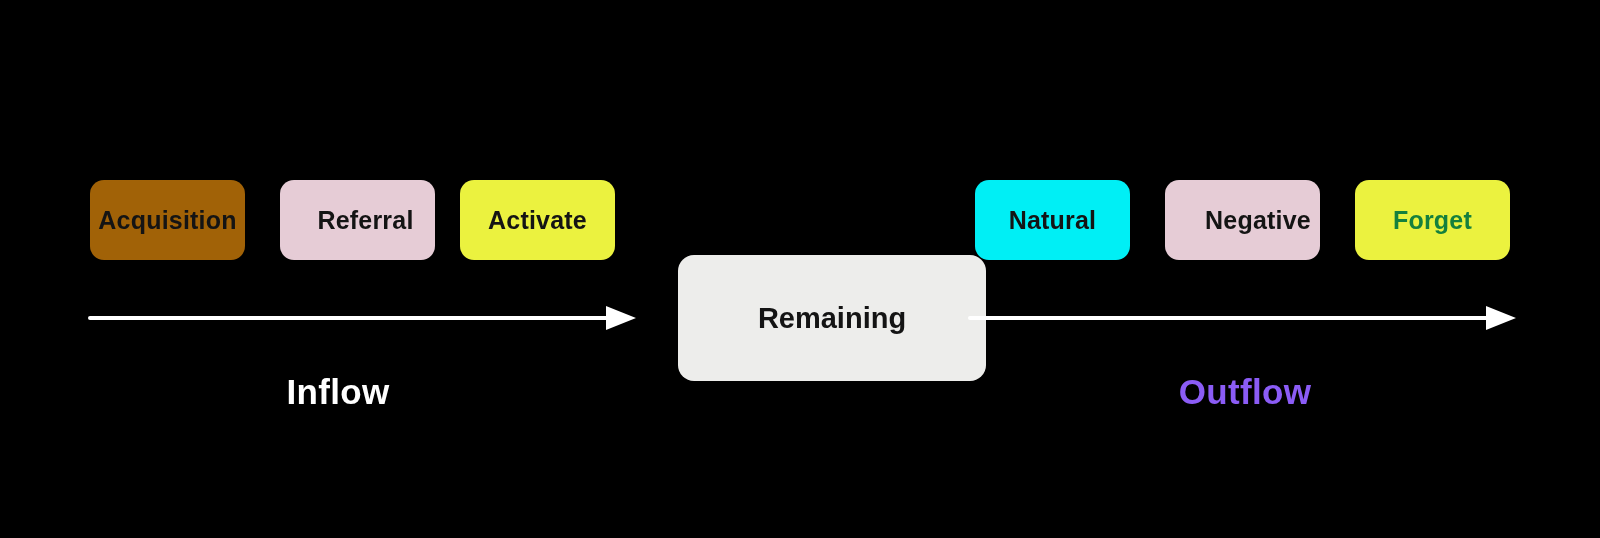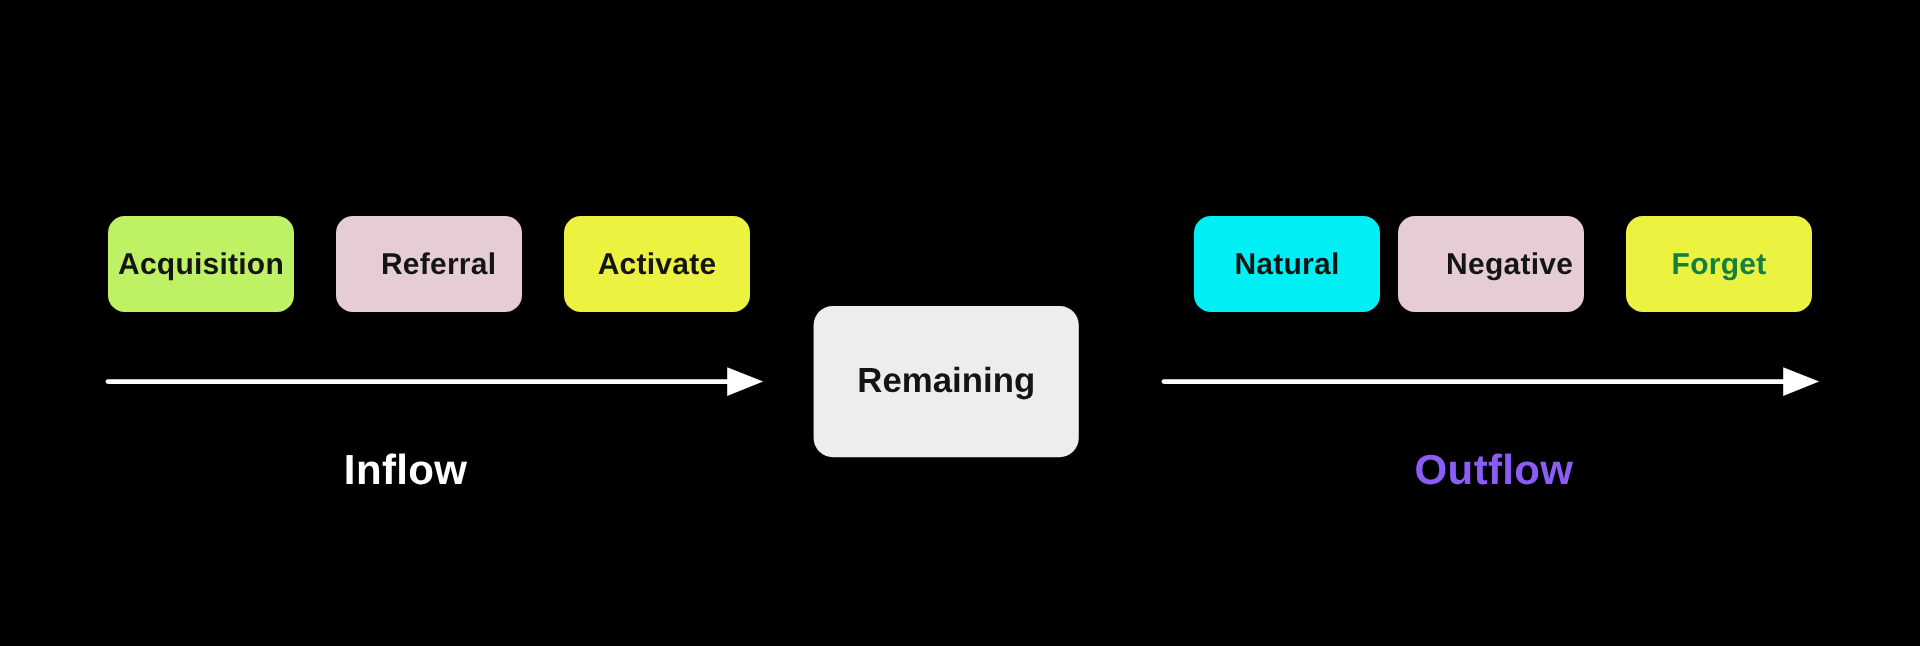--- a/index.html
+++ b/index.html
@@ -23,29 +23,29 @@
     border-radius: 14px;
     display: flex;
     align-items: center;
     justify-content: center;
     font-weight: bold;
     font-size: 25px;
     letter-spacing: 0.2px;
   }
   .b1 { left: 90px; }
   .b2 { left: 280px; }
-  .b3 { left: 470px; text-align: right; }
+  .b3 { left: 460px; text-align: right; }
   .b4 { left: 975px; }
   .b5 { left: 1165px; }
   .b6 { left: 1355px; }
   .center-box {
     position: absolute;
     left: 678px;
     top: 255px;
-    width: 221px;
+    width: 308px;
     height: 126px;
     border-radius: 16px;
     display: flex;
     align-items: center;
     justify-content: center;
     font-weight: bold;
     font-size: 29px;
   }
   .arrow-line {
     position: absolute;
@@ -78,41 +78,41 @@
     letter-spacing: 0.3px;
   }
   .flow-label.inflow  { left: 188px; }
   .flow-label.outflow { left: 1095px; }
 </style>
 </head>
 <body>
 
 <div class="canvas">
 
-  <div class="box b1" style="background-color: #bef264;">
+  <div class="box b1" style="background-color: #a16207;">
     <span style="color: rgb(20, 20, 20);">Acquisition</span>
   </div>
   <div class="box b2" style="background-color: rgb(230, 204, 214);">
     <span style="color: rgb(20, 20, 20); margin-left: 16px;">Referral</span>
   </div>
   <div class="box b3" style="background-color: rgb(235, 242, 63);">
     <span style="color: rgb(20, 20, 20);">Activate</span>
   </div>
 
   <div class="arrow-line left" style="background-color: rgb(255, 255, 255);"></div>
   <div class="arrowhead left" style="border-left-color: rgb(255, 255, 255);"></div>
 
   <div class="center-box" style="background-color: rgb(237, 237, 235);">
     <span style="color: rgb(20, 20, 20);">Remaining</span>
   </div>
 
   <div class="arrow-line right" style="background-color: rgb(255, 255, 255);"></div>
   <div class="arrowhead right" style="border-left-color: rgb(255, 255, 255);"></div>
 
-  <div class="box b4" style="background-color: rgb(0, 239, 245); margin-left: 20px;">
+  <div class="box b4" style="background-color: rgb(0, 239, 245);">
     <span style="color: rgb(20, 20, 20);">Natural</span>
   </div>
   <div class="box b5" style="background-color: rgb(230, 204, 214);">
     <span style="color: rgb(20, 20, 20); margin-left: 31px;">Negative</span>
   </div>
   <div class="box b6" style="background-color: rgb(235, 242, 63);">
     <span style="color: #15803d;">Forget</span>
   </div>
 
   <div class="flow-label inflow" style="color: rgb(255, 255, 255);">Inflow</div>

